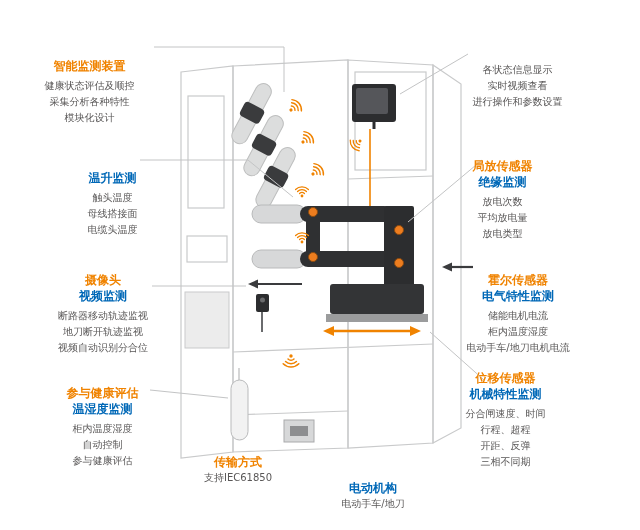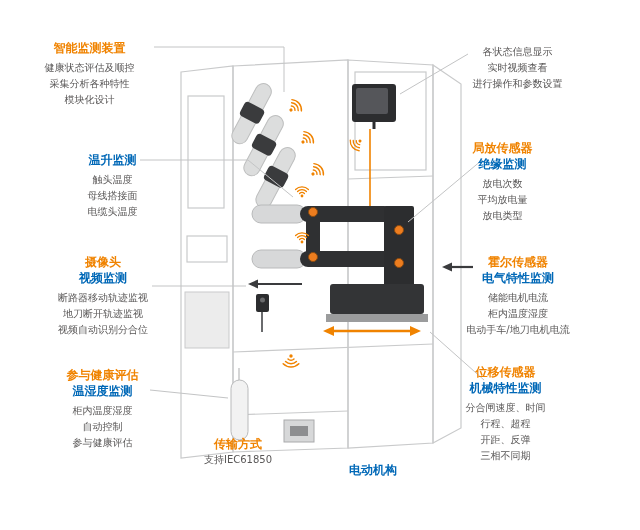--- a/index.html
+++ b/index.html
@@ -1,19 +1,19 @@
 <!DOCTYPE html>
 <html><head>
 <meta charset="utf-8">
 <style>
   html,body{margin:0;padding:0;background:#fff;}
   .page{position:relative;width:640px;height:530px;background:#ffffff;overflow:hidden;
         font-family:"DejaVu Sans","Liberation Sans",sans-serif;}
   .art{position:absolute;left:0;top:0;}
-  .callout{position:absolute;text-align:center;}
+  .callout{position:absolute;text-align:center;margin-top:18px;}
   .t-orange{color:#F08300;font-weight:bold;font-size:12px;line-height:16px;}
   .t-blue{color:#0068B7;font-weight:bold;font-size:12px;line-height:16px;}
   .gap{height:4px;}
   .ln{color:#595757;font-size:10px;line-height:16px;white-space:nowrap;}
 </style>
 </head>
 <body>
 
 <div class="page">
 
@@ -181,32 +181,33 @@
 
   <div class="callout" style="left:438px;top:254px;width:160px">
     <div class="t-orange">霍尔传感器</div>
     <div class="t-blue">电气特性监测</div>
     <div class="gap"></div>
     <div class="ln">储能电机电流</div>
     <div class="ln">柜内温度湿度</div>
     <div class="ln">电动手车/地刀电机电流</div>
   </div>
 
-  <div class="callout" style="left:443px;top:364px;width:125px">
+  <div class="callout" style="left:443px;top:352px;width:125px">
     <div class="t-orange">位移传感器</div>
     <div class="t-blue">机械特性监测</div>
     <div class="gap"></div>
     <div class="ln">分合闸速度、时间</div>
     <div class="ln">行程、超程</div>
     <div class="ln">开距、反弹</div>
     <div class="ln">三相不同期</div>
   </div>
 
   <div class="callout" style="left:183px;top:436px;width:110px">
     <div class="t-orange">传输方式</div>
     <div class="ln">支持IEC61850</div>
   </div>
 
   <div class="callout" style="left:318px;top:462px;width:110px">
     <div class="t-blue">电动机构</div>
+    <div class="ln">电动手车/地刀</div>
   </div>
 
 </div>
 
 </body></html>

